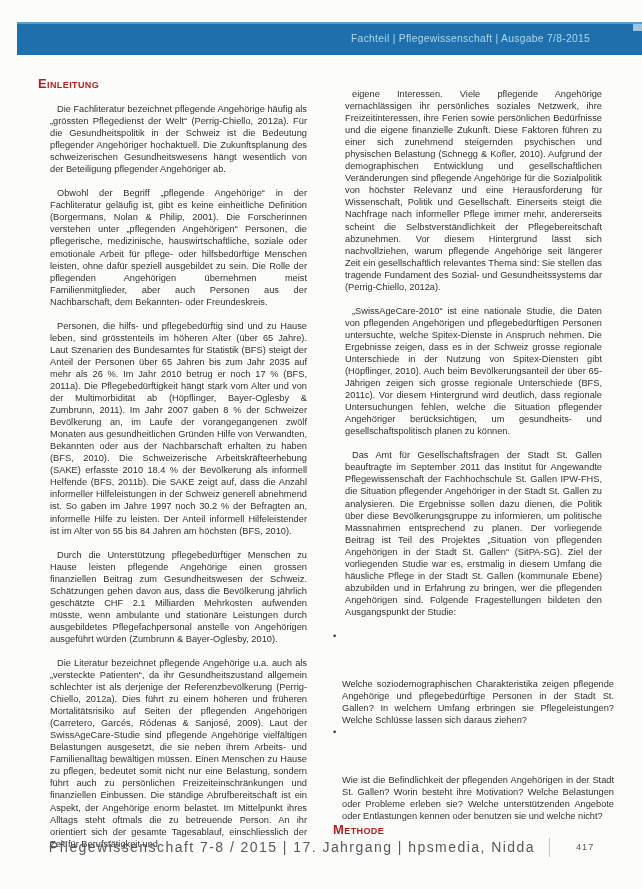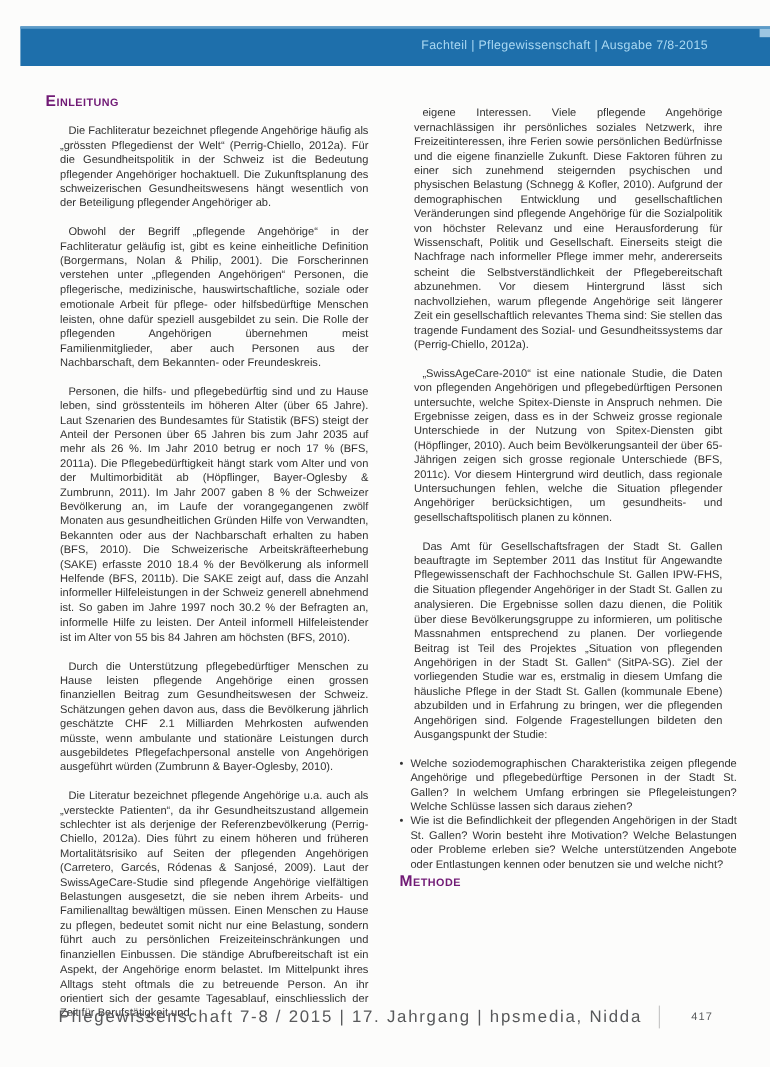--- a/index.html
+++ b/index.html
@@ -35,21 +35,21 @@
     display:flex; gap:14px; align-items:flex-start;
   }
   .col { width:281px; box-sizing:border-box; }
 
   .section-heading {
     margin:0 0 9px 0;
     font-variant:small-caps;
     font-weight:600;
     font-size:13px;
     letter-spacing:0.4px;
-    color:#701a75;
+    color:#b91c1c;
   }
   .section-heading.methode { }
 
   p.body-par {
     margin:12px;
     font-size:9.25px; line-height:12.05px;
     text-align:justify; text-indent:7px;
     color:#313131;
     hyphens:auto; -webkit-hyphens:auto;
   }
@@ -59,21 +59,21 @@
   }
   li.question-item {
     display:flex; align-items:flex-start;
     font-size:9.25px; line-height:12.05px;
     color:#313131; margin:0;
   }
   li.question-item .bullet {
     flex:0 0 9px; width:9px; color:#313131; font-size:9.25px;
   }
   li.question-item .question-text {
-    flex:1; text-align:justify; hyphens:auto; -webkit-hyphens:auto;
+    flex:1; text-align:justify; hyphens:auto;margin-top:48px; -webkit-hyphens:auto;
   }
 
   
   .footer {
     position:absolute; left:0; right:0; top:835px; height:24px;
     display:flex; align-items:center; justify-content:flex-end;
     padding-right:30px;
   }
   .footer-journal {
     font-size:14px; letter-spacing:1.45px; color:#57585a;

